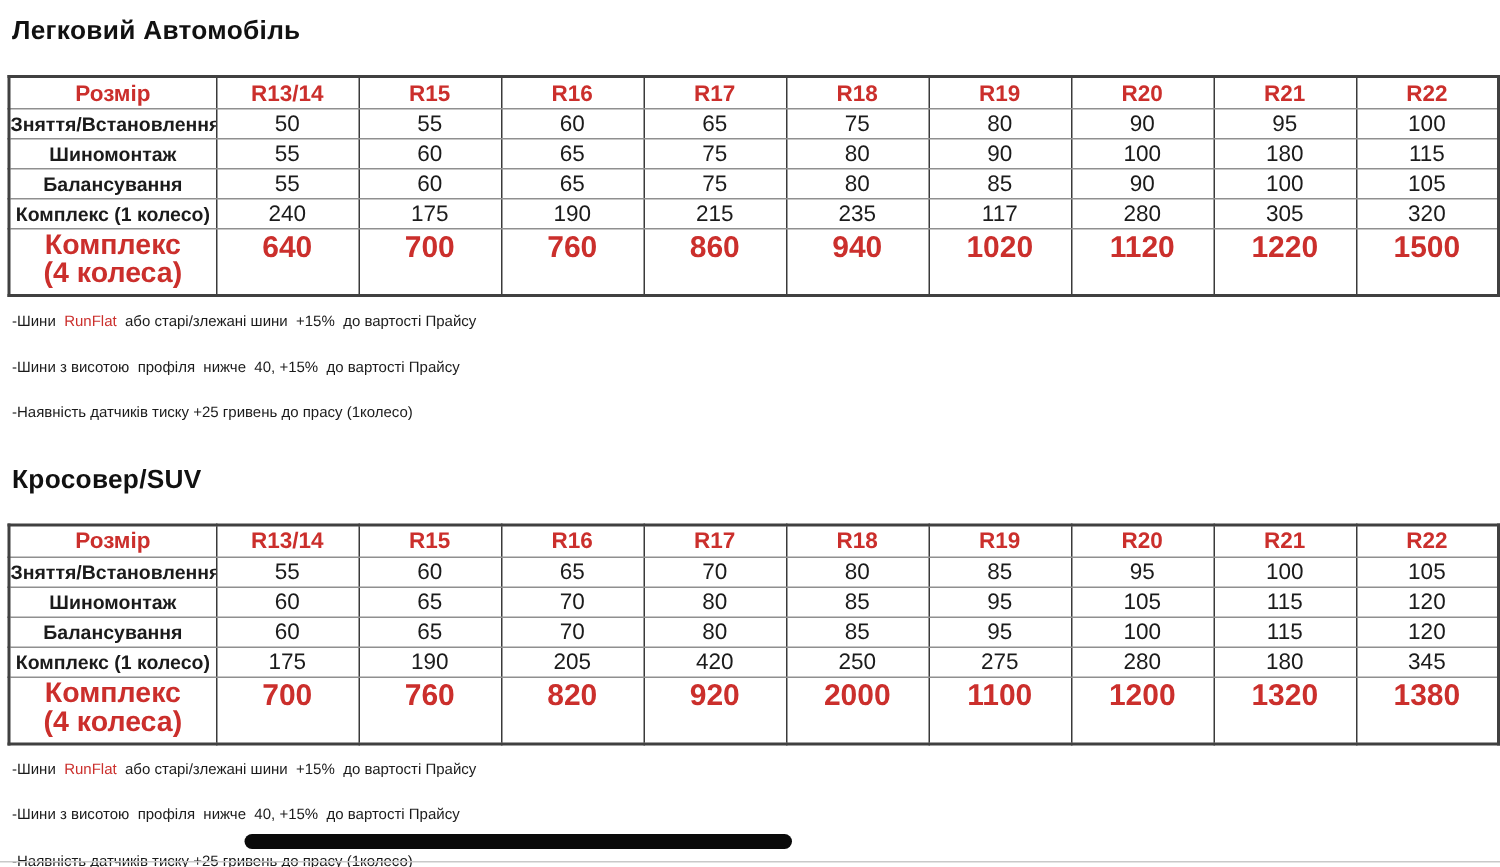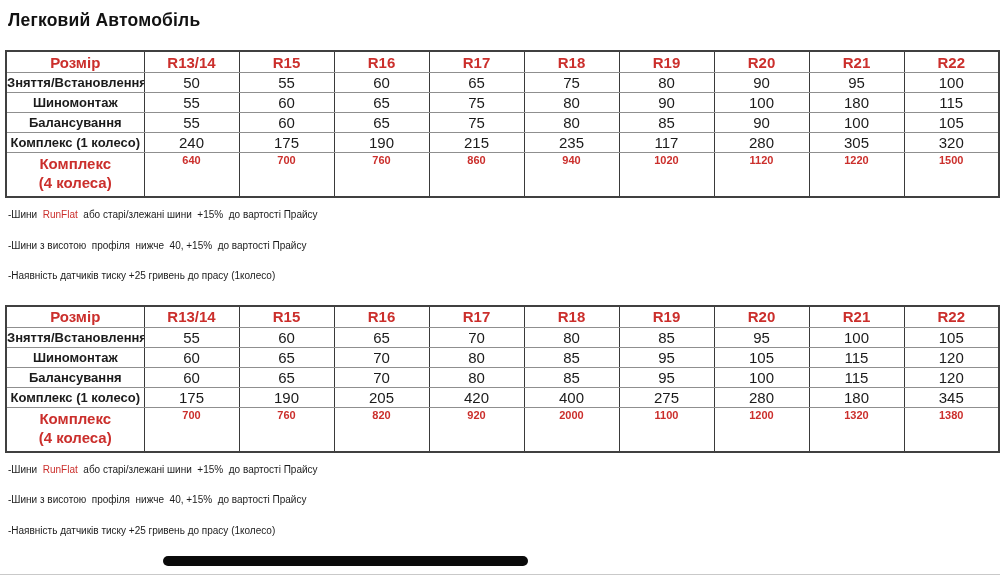--- a/index.html
+++ b/index.html
@@ -54,24 +54,24 @@
     font-size: 15px;
     font-weight: normal;
     color: #1b1b1b;
   }
   .price-table tr.total-row td {
     height: 42px;
     vertical-align: top;
     padding-top: 1px;
     color: var(--accent);
     font-weight: bold;
-    font-size: 11px;
+    font-size: 20px;
     white-space: normal;
   }
-  .price-table tr.total-row td.row-label { font-size: 15px; line-height: 19px; margin-top: 38px; }
+  .price-table tr.total-row td.row-label { font-size: 19px; line-height: 19px; margin-top: 38px; }
   .notes { margin: 7px 0 0 8px; }
   .note {
     margin: 0 0 11px 0;
     font-size: 10px;
     line-height: 19.5px;
     color: #1b1b1b;
     white-space: pre-wrap;
   }
   .note .accent { color: var(--accent); }
   .marker-bar {
@@ -187,20 +187,21 @@
           <td class="value-cell">1500</td>
         </tr>
       </tbody>
     </table>
   <div class="notes">
       <div class="note"><span>-Шини  </span><span class="accent">RunFlat</span><span>  або старі/злежані шини  +15%  до вартості Прайсу</span></div>
       <div class="note"><span>-Шини з висотою  профіля  нижче  40, +15%  до вартості Прайсу</span></div>
       <div class="note"><span>-Наявність датчиків тиску +25 гривень до прасу (1колесо)</span></div>
     </div>
 
+  <h2 class="section-title second">Кросовер/SUV</h2>
   <table class="price-table">
       <colgroup>
         <col style="width: 138px;">
         <col style="width: 95px;">
         <col style="width: 95px;">
         <col style="width: 95px;">
         <col style="width: 95px;">
         <col style="width: 95px;">
         <col style="width: 95px;">
         <col style="width: 95px;">
@@ -257,21 +258,21 @@
           <td class="value-cell">100</td>
           <td class="value-cell">115</td>
           <td class="value-cell">120</td>
         </tr>
         <tr class="normal-row">
           <td class="row-label">Комплекс (1 колесо)</td>
           <td class="value-cell">175</td>
           <td class="value-cell">190</td>
           <td class="value-cell">205</td>
           <td class="value-cell">420</td>
-          <td class="value-cell">400</td>
+          <td class="value-cell">250</td>
           <td class="value-cell">275</td>
           <td class="value-cell">280</td>
           <td class="value-cell">180</td>
           <td class="value-cell">345</td>
         </tr>
         <tr class="total-row">
           <td class="row-label">Комплекс<br>(4 колеса)</td>
           <td class="value-cell">700</td>
           <td class="value-cell">760</td>
           <td class="value-cell">820</td>

